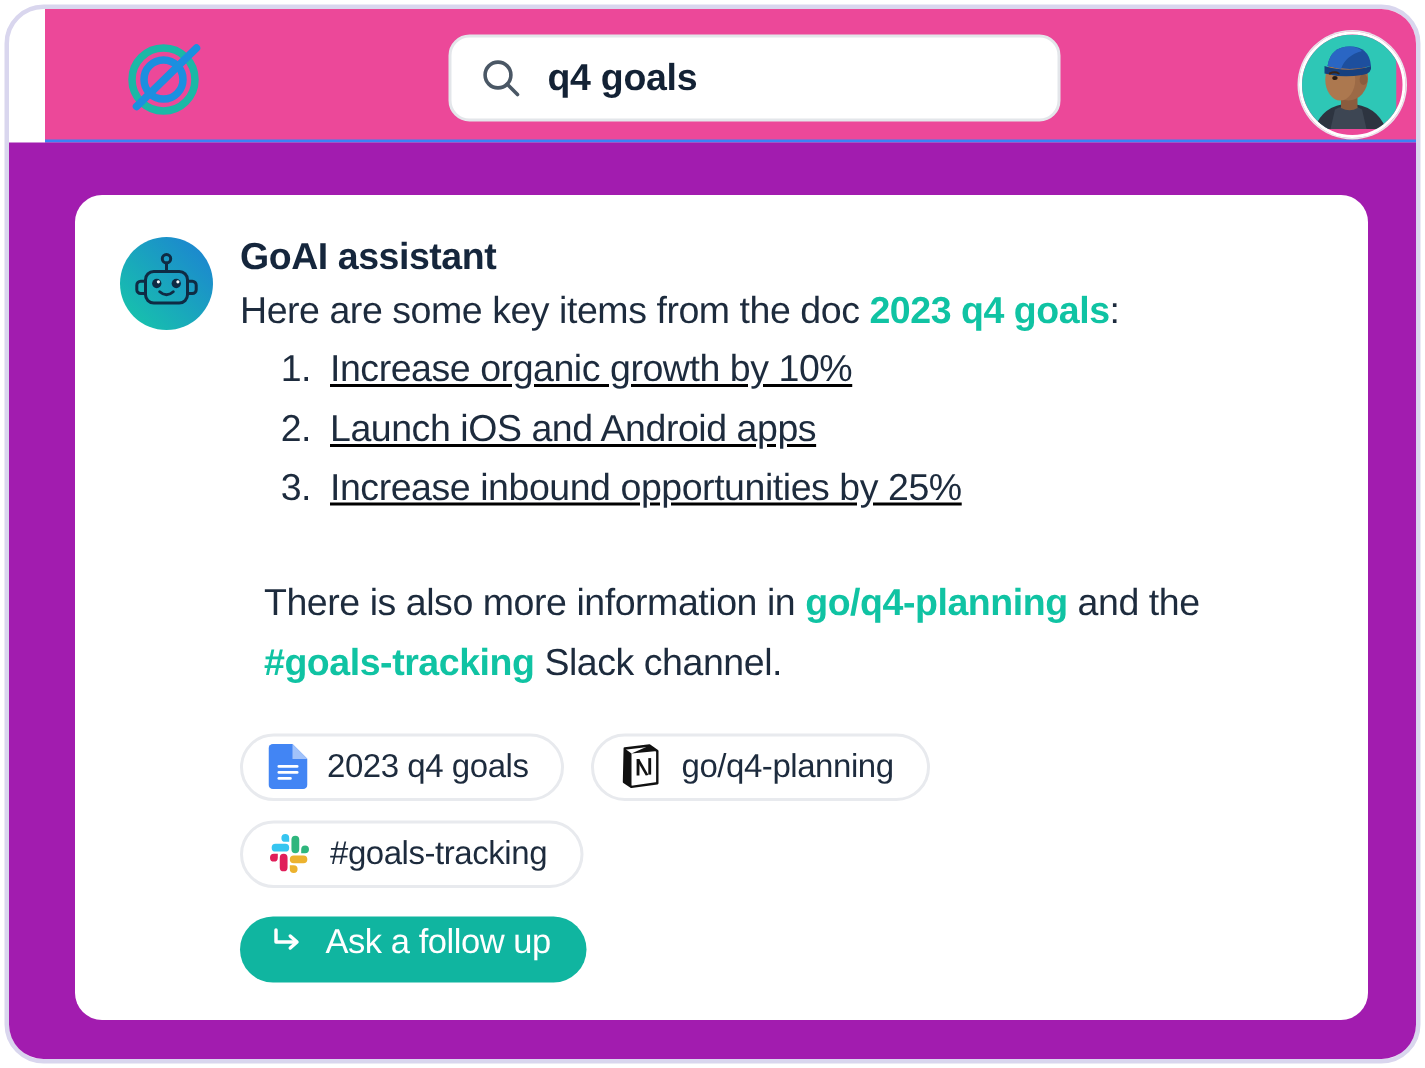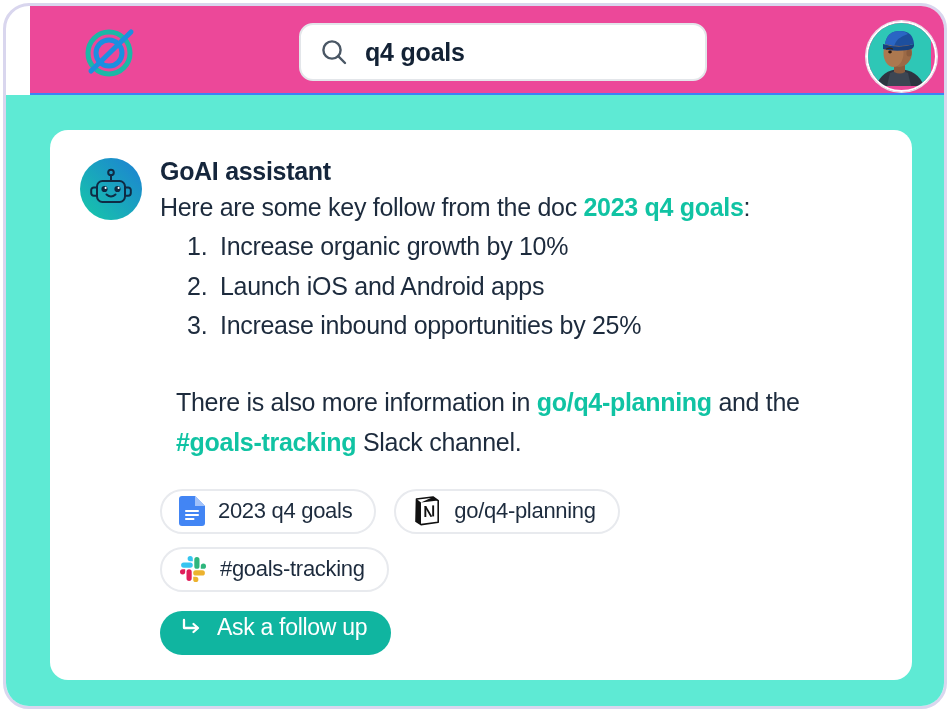--- a/index.html
+++ b/index.html
@@ -91,21 +91,21 @@
     box-shadow: 0 0 0 1px #e6e8ec;
   }
 
   
   .content-area {
     position: absolute;
     left: 0;
     top: 89px;
     right: 0;
     bottom: 0;
-    background: #5eead4;
+    background: #a21caf;
   }
 
   
   .answer-card {
     position: absolute;
     left: 44px;
     top: 35px;
     width: 862px;
     height: 550px;
     background: #ffffff;
@@ -150,20 +150,21 @@
 
   .tealref {
     color: #10c3a3;
     font-weight: 700;
   }
 
   ol.goal-list {
     margin: 4px 0 0 0;
     padding-left: 54px;
     list-style-position: outside;
+    text-decoration: underline;
   }
   ol.goal-list li {
     font-size: 25px;
     color: #1d2b3d;
     letter-spacing: -0.3px;
     line-height: 1.58;
     padding-left: 6px;
   }
 
   .para2 {
@@ -297,21 +298,21 @@
             <circle cx="37.5" cy="31" r="3.1" fill="#0f2b44"></circle>
             <circle cx="25.6" cy="29.9" r="1.05" fill="#ffffff"></circle>
             <circle cx="38.6" cy="29.9" r="1.05" fill="#ffffff"></circle>
           </svg>
         </span>
 
         <div class="head-text">
 
           <div class="assistant-name">GoAI assistant</div>
 
-          <p class="intro-line"><span>Here are some key follow from the doc </span><span class="tealref">2023 q4 goals</span><span>:</span></p>
+          <p class="intro-line"><span>Here are some key items from the doc </span><span class="tealref">2023 q4 goals</span><span>:</span></p>
 
           <ol class="goal-list">
             <li>Increase organic growth by 10%</li>
             <li>Launch iOS and Android apps</li>
             <li>Increase inbound opportunities by 25%</li>
           </ol>
 
           <p class="para2"><span>There is also more information in </span><span class="tealref">go/q4-planning</span><span> and the </span><span class="tealref">#goals-tracking</span><span> Slack channel.</span></p>
 
           <div class="chips">

